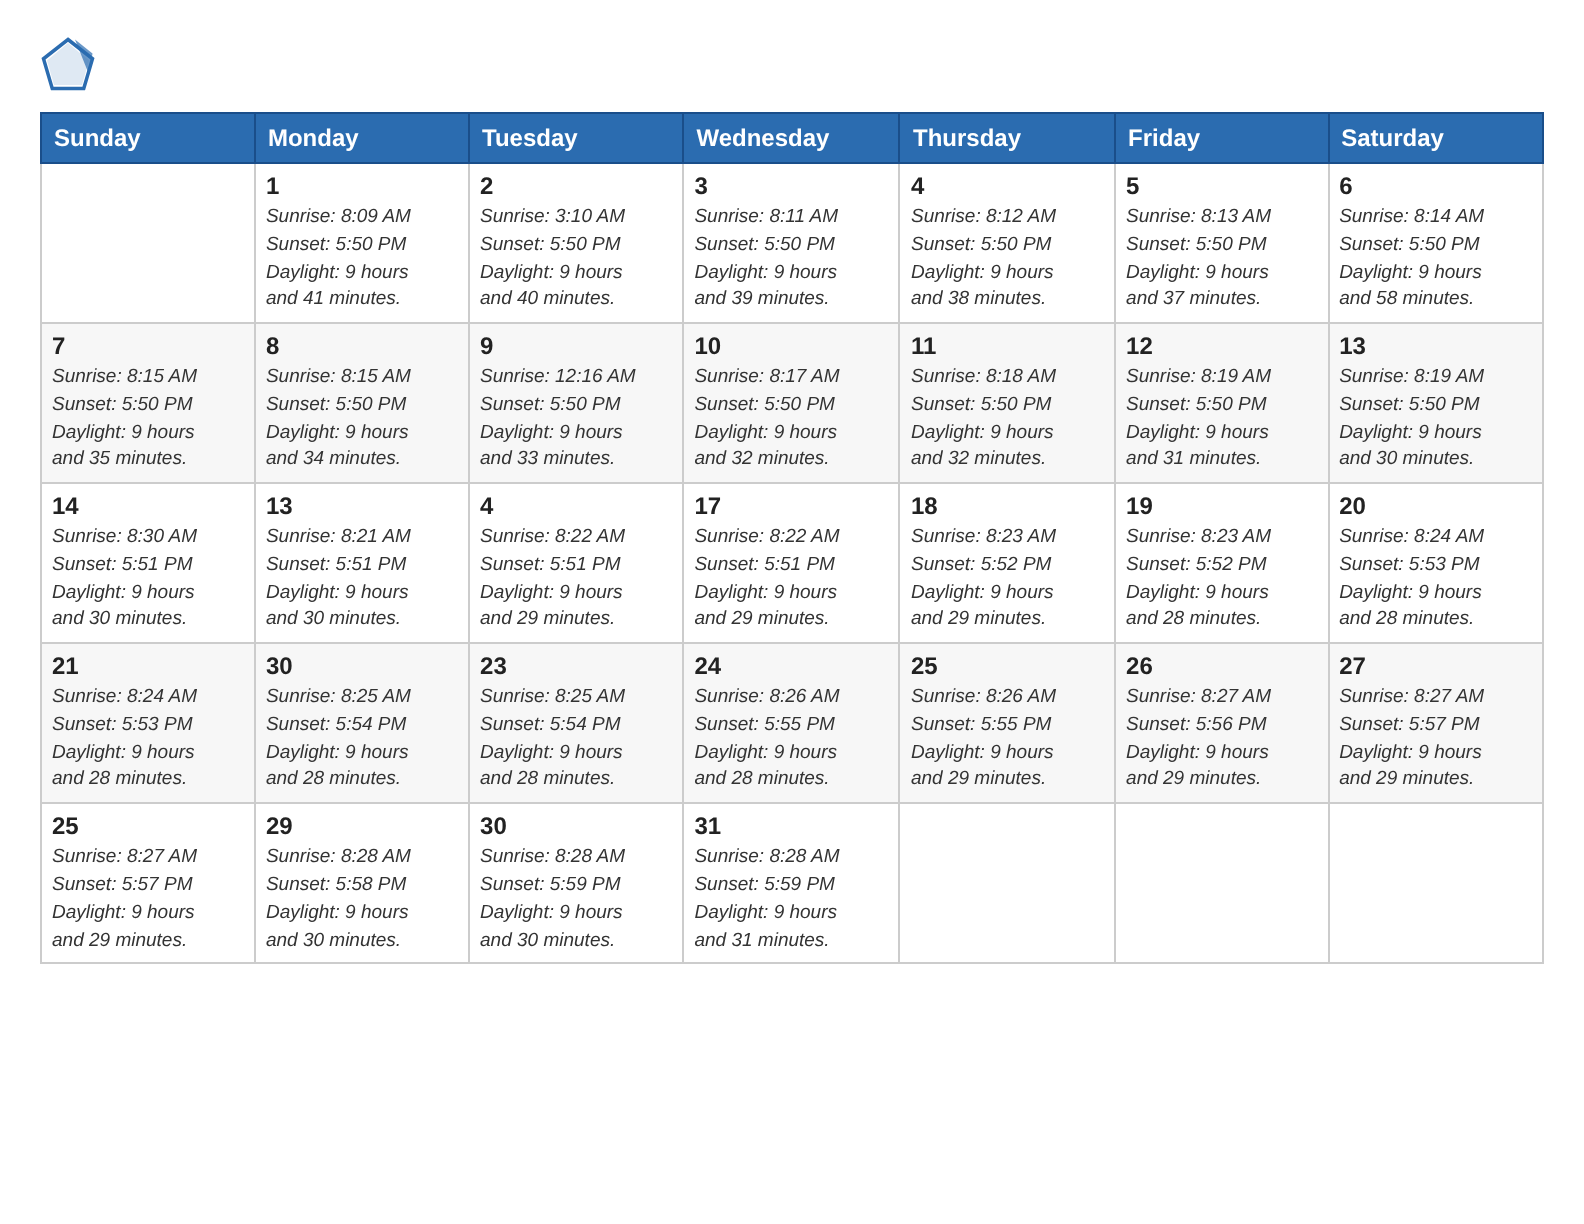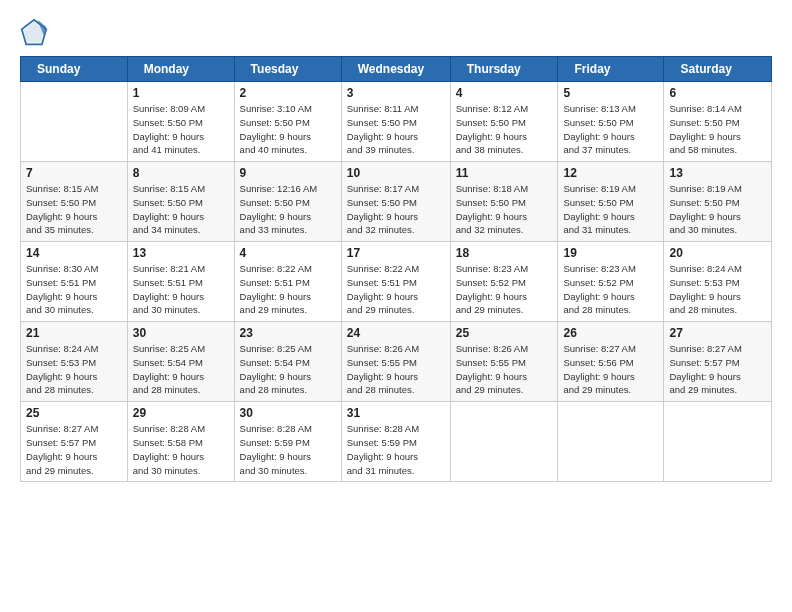--- a/index.html
+++ b/index.html
@@ -51,21 +51,21 @@
       color: #555;
     }
     .calendar {
       width: 100%;
       border-collapse: collapse;
       font-size: 10.5px;
     }
     .calendar thead th {
       background: #2b6cb0;
       color: #fff;
-      padding: 5px 16px;
+      padding: 5px 6px;
       text-align: left;
       font-size: 12px;
       font-weight: bold;
       border: 1px solid #1a4e8a;
     }
     .calendar tbody td {
       border: 1px solid #ccc;
       vertical-align: top;
       padding: 4px 5px;
       width: 110px;
@@ -80,20 +80,21 @@
       font-size: 12px;
       font-weight: bold;
       color: #222;
       display: block;
       margin-bottom: 2px;
     }
     .day-detail {
       font-size: 9.5px;
       color: #333;
       line-height: 1.45;
+      font-style: italic;
     }
     .empty-cell {
       background: #fff !important;
     }
   </style>
 </head>
 <body>
 
 <div class="page">
   <div class="header">

